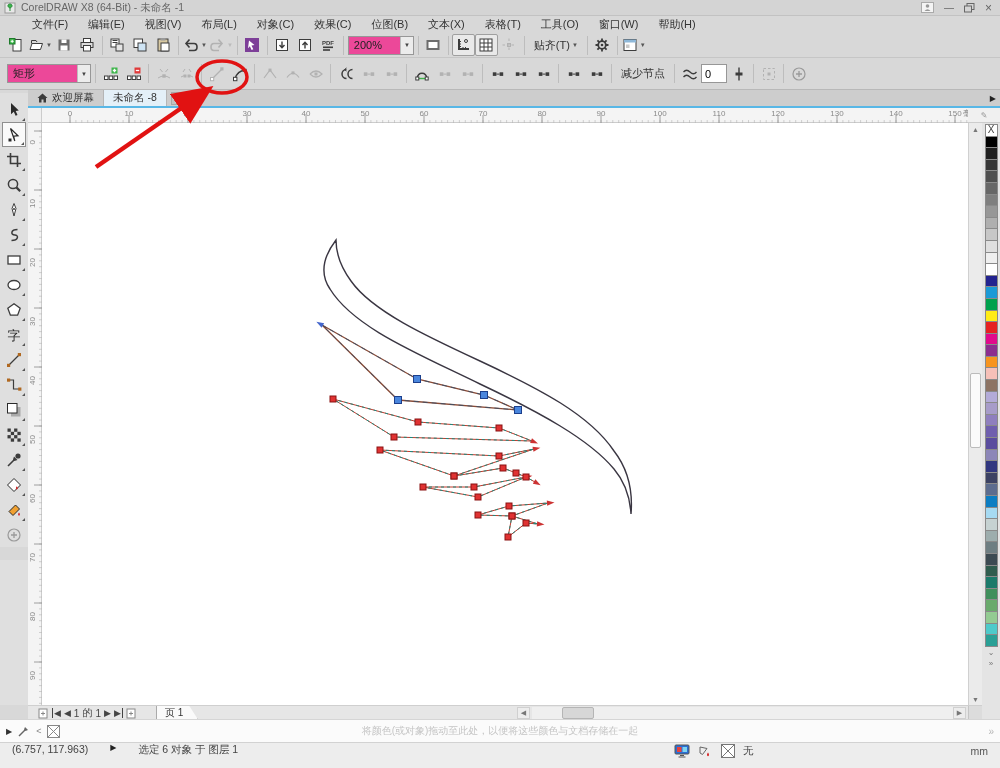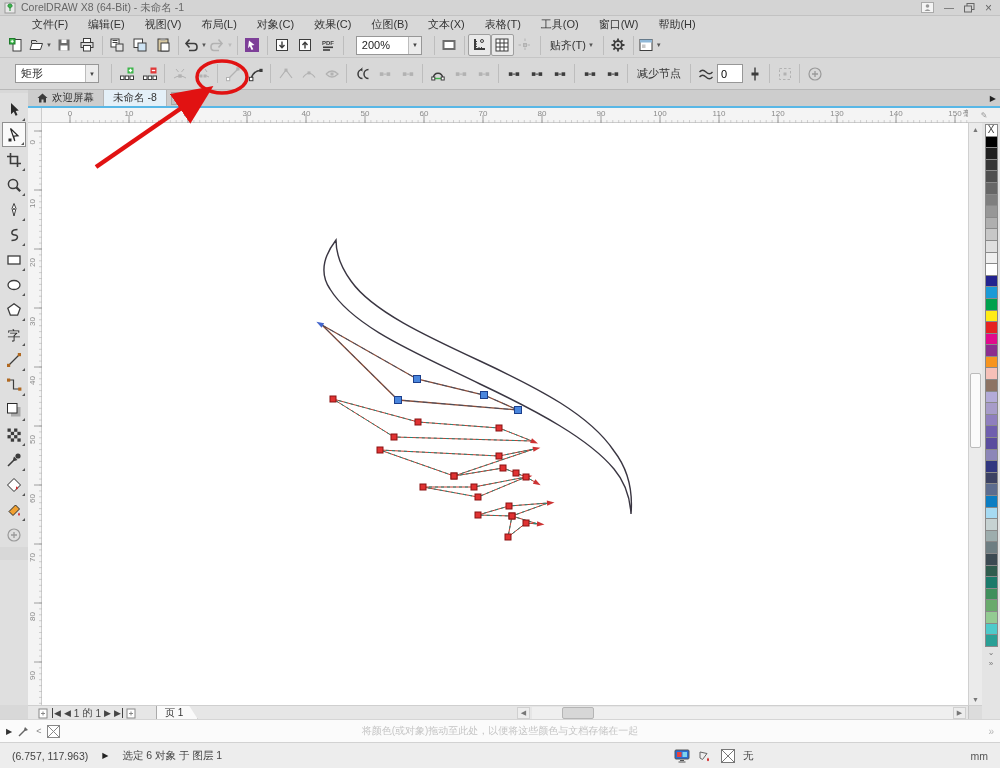--- a/index.html
+++ b/index.html
@@ -13,21 +13,21 @@
 #menubar span{padding:1px 10px;color:#333}
 #toolbar{left:0;top:33px;width:1000px;height:25px;background:#d8d8d8;display:flex;align-items:center;padding-left:4px;border-bottom:1px solid #c6c6c6}
 #propbar{left:0;top:58px;width:1000px;height:32px;background:#d8d8d8;display:flex;align-items:center;padding-left:6px;border-bottom:1px solid #b8b8b8}
 .tbtn{height:22px;min-width:23px;display:flex;align-items:center;justify-content:center;border:1px solid transparent;border-radius:2px;color:#333}
 .tbtn.on{background:#e9e9e9;border-color:#9f9f9f}
 .tbtn.txt{padding:0 5px;white-space:nowrap}
 .tbtn.dis{color:#b0b0b0}
 .sep{width:1px;height:19px;background:#bdbdbd;margin:0 3px;flex:0 0 1px}
 .ddarrow{font-size:6px;color:#555;margin-left:2px}
 .dis .ddarrow{color:#bbb}
-.combo{background:#ffffff;border:1px solid #979797;height:19px;display:flex;align-items:center;margin:0 9px}
+.combo{background:#ec4899;border:1px solid #979797;height:19px;display:flex;align-items:center;margin:0 1px}
 .combo .val{padding:0 5px;flex:1;color:#222}
 .combo .cbtn{width:13px;height:100%;background:#ececec;border-left:1px solid #bdbdbd;display:flex;align-items:center;justify-content:center;font-size:6px;color:#444}
 .numin{width:26px;height:19px;border:1px solid #979797;font-size:11px;text-align:left;padding-left:3px;font-family:inherit}
 #tabbar{left:28px;top:90px;width:972px;height:18px;background:#cdcdcd;display:flex;align-items:center;border-bottom:2px solid #58b7e6}
 .dtab{height:16px;display:flex;align-items:center;gap:4px;padding:0 9px;font-size:10.5px;color:#333;border-right:1px solid #b5b5b5}
 .dtab.active{background:#e4f0f8}
 .newtab{width:16px;height:13px;background:#c2c2c2;border:1px solid #a8a8a8;margin-left:4px;display:flex;align-items:center;justify-content:center;color:#777;font-size:10px;line-height:10px}
 #tabflyout{margin-left:auto;color:#222;font-size:8px;padding-right:4px}
 #corner{left:28px;top:108px;width:14px;height:15px;background:#f0f0f0;border-right:1px solid #ccc;border-bottom:1px solid #ccc}
 #hruler{left:42px;top:108px;width:926px;height:15px;background:#f4f4f4;border-bottom:1px solid #ccc}
@@ -49,21 +49,21 @@
 #hscrollrow{left:28px;top:705px;width:954px;height:14px;background:#e6e6e6;border-top:1px solid #cfcfcf}
 #hscrollrow .nav{position:absolute;left:10px;top:0;height:14px;display:flex;align-items:center;gap:3px;font-size:9px;color:#444}
 #pagetab{position:absolute;left:128px;top:0;height:14px;padding:0 14px 0 8px;background:#fafafa;border:1px solid #aaa;border-top:none;clip-path:polygon(0 0,calc(100% - 9px) 0,100% 100%,0 100%);display:flex;align-items:center;font-size:10px;color:#333}
 .hsc-arr{position:absolute;top:1px;width:13px;height:12px;display:flex;align-items:center;justify-content:center;font-size:7px;color:#777;background:#ededed;border:1px solid #d0d0d0}
 #hsc-track{position:absolute;left:504px;top:1px;width:434px;height:12px;background:#efefef}
 #hsc-thumb{position:absolute;left:534px;top:1px;width:32px;height:12px;background:#d7d7d7;border:1px solid #b5b5b5;border-radius:2px}
 #hsc-corner{position:absolute;left:940px;top:0;width:14px;height:14px;background:#dcdcdc;border-left:1px solid #c5c5c5}
 #docpalrow{left:0;top:719px;width:1000px;height:23px;background:#fbfbfb;border-top:1px solid #d5d5d5;display:flex;align-items:center;padding:0 6px;gap:6px}
 #docpalrow .hint{position:absolute;left:0;right:0;text-align:center;color:#c4c4c4;font-size:10px}
 #docpalrow .expand{margin-left:auto;color:#b5b5b5;font-size:10px;z-index:1}
-#statusbar{left:0;top:742px;width:1000px;height:26px;background:#ededed;border-top:1px solid #d2d2d2;display:flex;align-items:center;padding:0 12px;font-size:10.5px;color:#444}
+#statusbar{left:0;top:742px;width:1000px;height:26px;background:#ededed;border-top:1px solid #d2d2d2;display:flex;align-items:flex-start;padding:0 12px;gap:8px;font-size:10.5px;color:#444}
 #statusbar .play{font-size:8px;color:#222;margin:0 14px}
 #statusbar .right{margin-left:auto;display:flex;align-items:center;gap:7px}
 #statusbar .mm{margin-left:210px;color:#555}
 .icon16{width:16px;height:16px;display:block}
 #annotation{left:0;top:0;width:1000px;height:768px;pointer-events:none;z-index:60}
 #drawing svg{display:block}
 </style>
 </head>
 <body>
 

